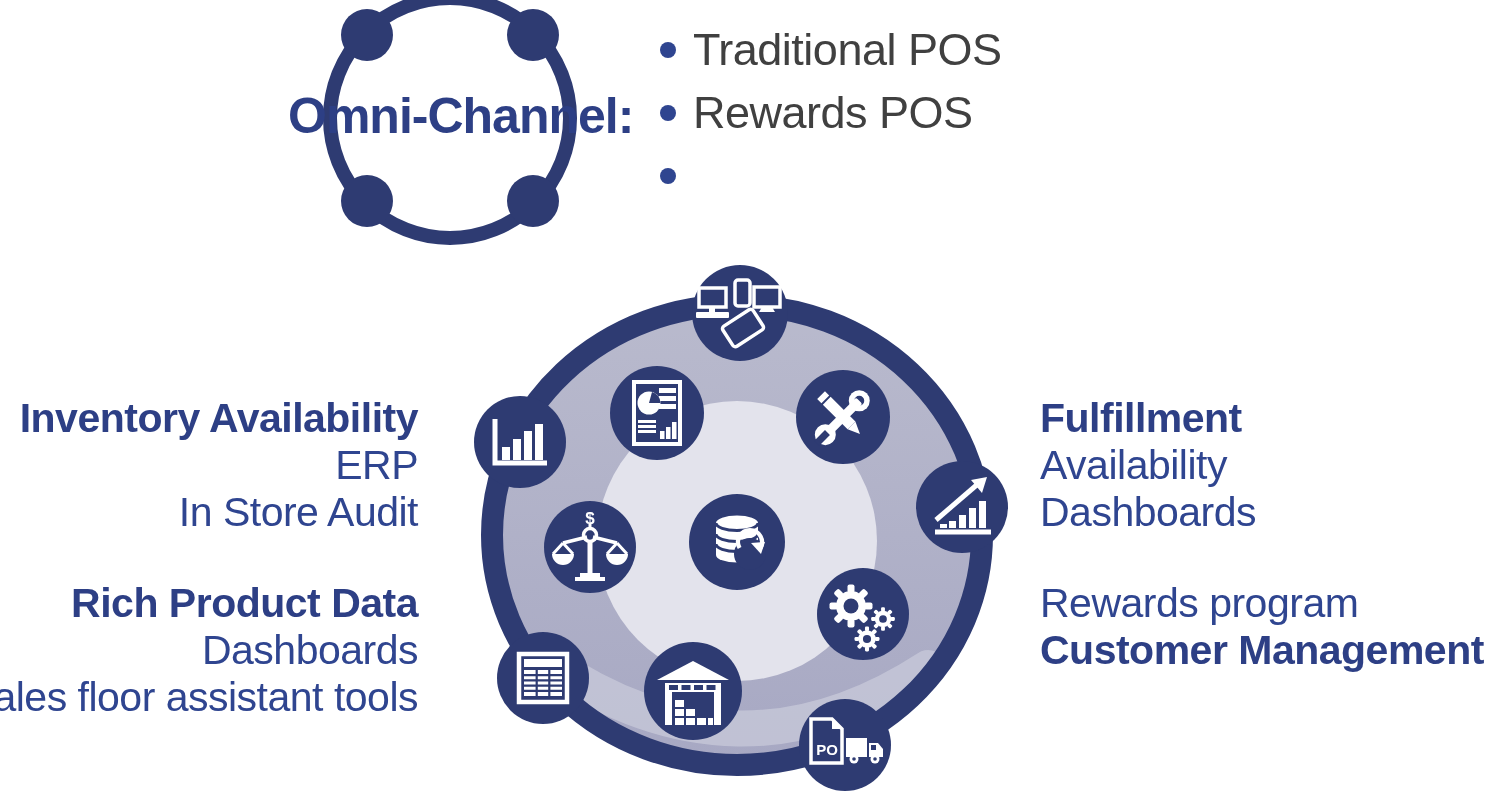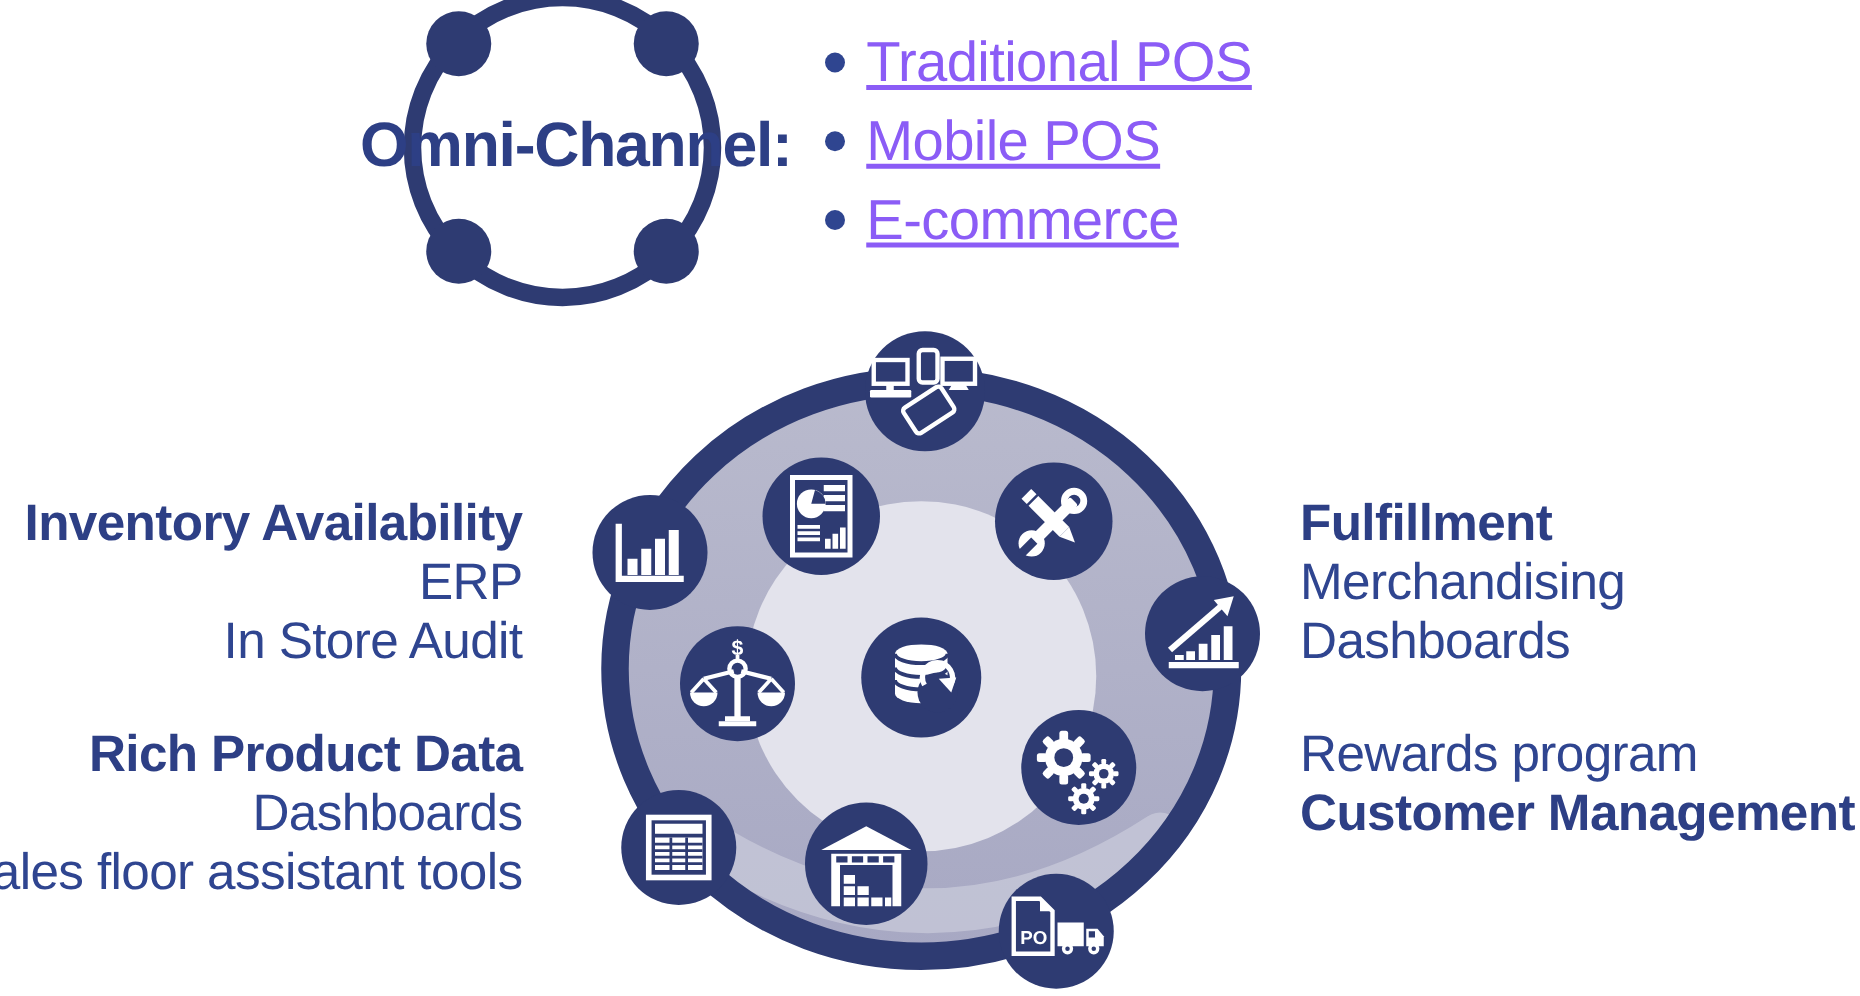--- a/index.html
+++ b/index.html
@@ -14,21 +14,21 @@
     position:absolute;left:288px;top:87px;
     font-size:50px;font-weight:700;letter-spacing:-1px;
     color:#2d3f85;white-space:nowrap;
   }
   .bullets{position:absolute;left:660px;top:27px;}
   .bullet-row{display:flex;align-items:center;height:45px;margin-bottom:18px;}
   .bullet-dot{
     width:16px;height:16px;border-radius:50%;
     background:#2f4590;margin-right:17px;flex:0 0 auto;
   }
-  .bullet-text{font-size:45px;letter-spacing:-0.5px;color:#8b5cf6;white-space:nowrap;text-decoration:underline;}
+  .bullet-text{font-size:45px;letter-spacing:-0.5px;color:#404040;white-space:nowrap;}
   .side-col{position:absolute;top:395px;}
   .side-col.left{right:1070px;text-align:right;}
   .side-col.right{left:1040px;text-align:left;}
   .group.second{margin-top:44px;}
   .lbl{font-size:41px;line-height:47px;letter-spacing:-0.5px;white-space:nowrap;color:#2f4590;}
   .lbl.bold{font-weight:700;color:#2d3f85;}
   .svgtext{font-family:"Liberation Sans","DejaVu Sans",sans-serif;font-weight:bold;fill:#ffffff;}
 </style>
 </head>
 <body>
@@ -225,45 +225,44 @@
 
   <div class="title">Omni-Channel:</div>
 
   <div class="bullets">
     <div class="bullet-row">
       <span class="bullet-dot"></span>
       <span class="bullet-text">Traditional POS</span>
     </div>
     <div class="bullet-row">
       <span class="bullet-dot"></span>
-      <span class="bullet-text">Mobile POS</span>
+      <span class="bullet-text">Rewards POS</span>
     </div>
     <div class="bullet-row">
       <span class="bullet-dot"></span>
-      <span class="bullet-text">E-commerce</span>
     </div>
   </div>
 
   <div class="side-col left">
     <div class="group">
       <div class="lbl bold">Inventory Availability</div>
       <div class="lbl">ERP</div>
       <div class="lbl">In Store Audit</div>
     </div>
     <div class="group second">
       <div class="lbl bold">Rich Product Data</div>
       <div class="lbl">Dashboards</div>
       <div class="lbl">Sales floor assistant tools</div>
     </div>
   </div>
 
   <div class="side-col right">
     <div class="group">
       <div class="lbl bold">Fulfillment</div>
-      <div class="lbl">Merchandising</div>
+      <div class="lbl">Availability</div>
       <div class="lbl">Dashboards</div>
     </div>
     <div class="group second">
       <div class="lbl">Rewards program</div>
       <div class="lbl bold">Customer Management</div>
     </div>
   </div>
 
 </div>
 

